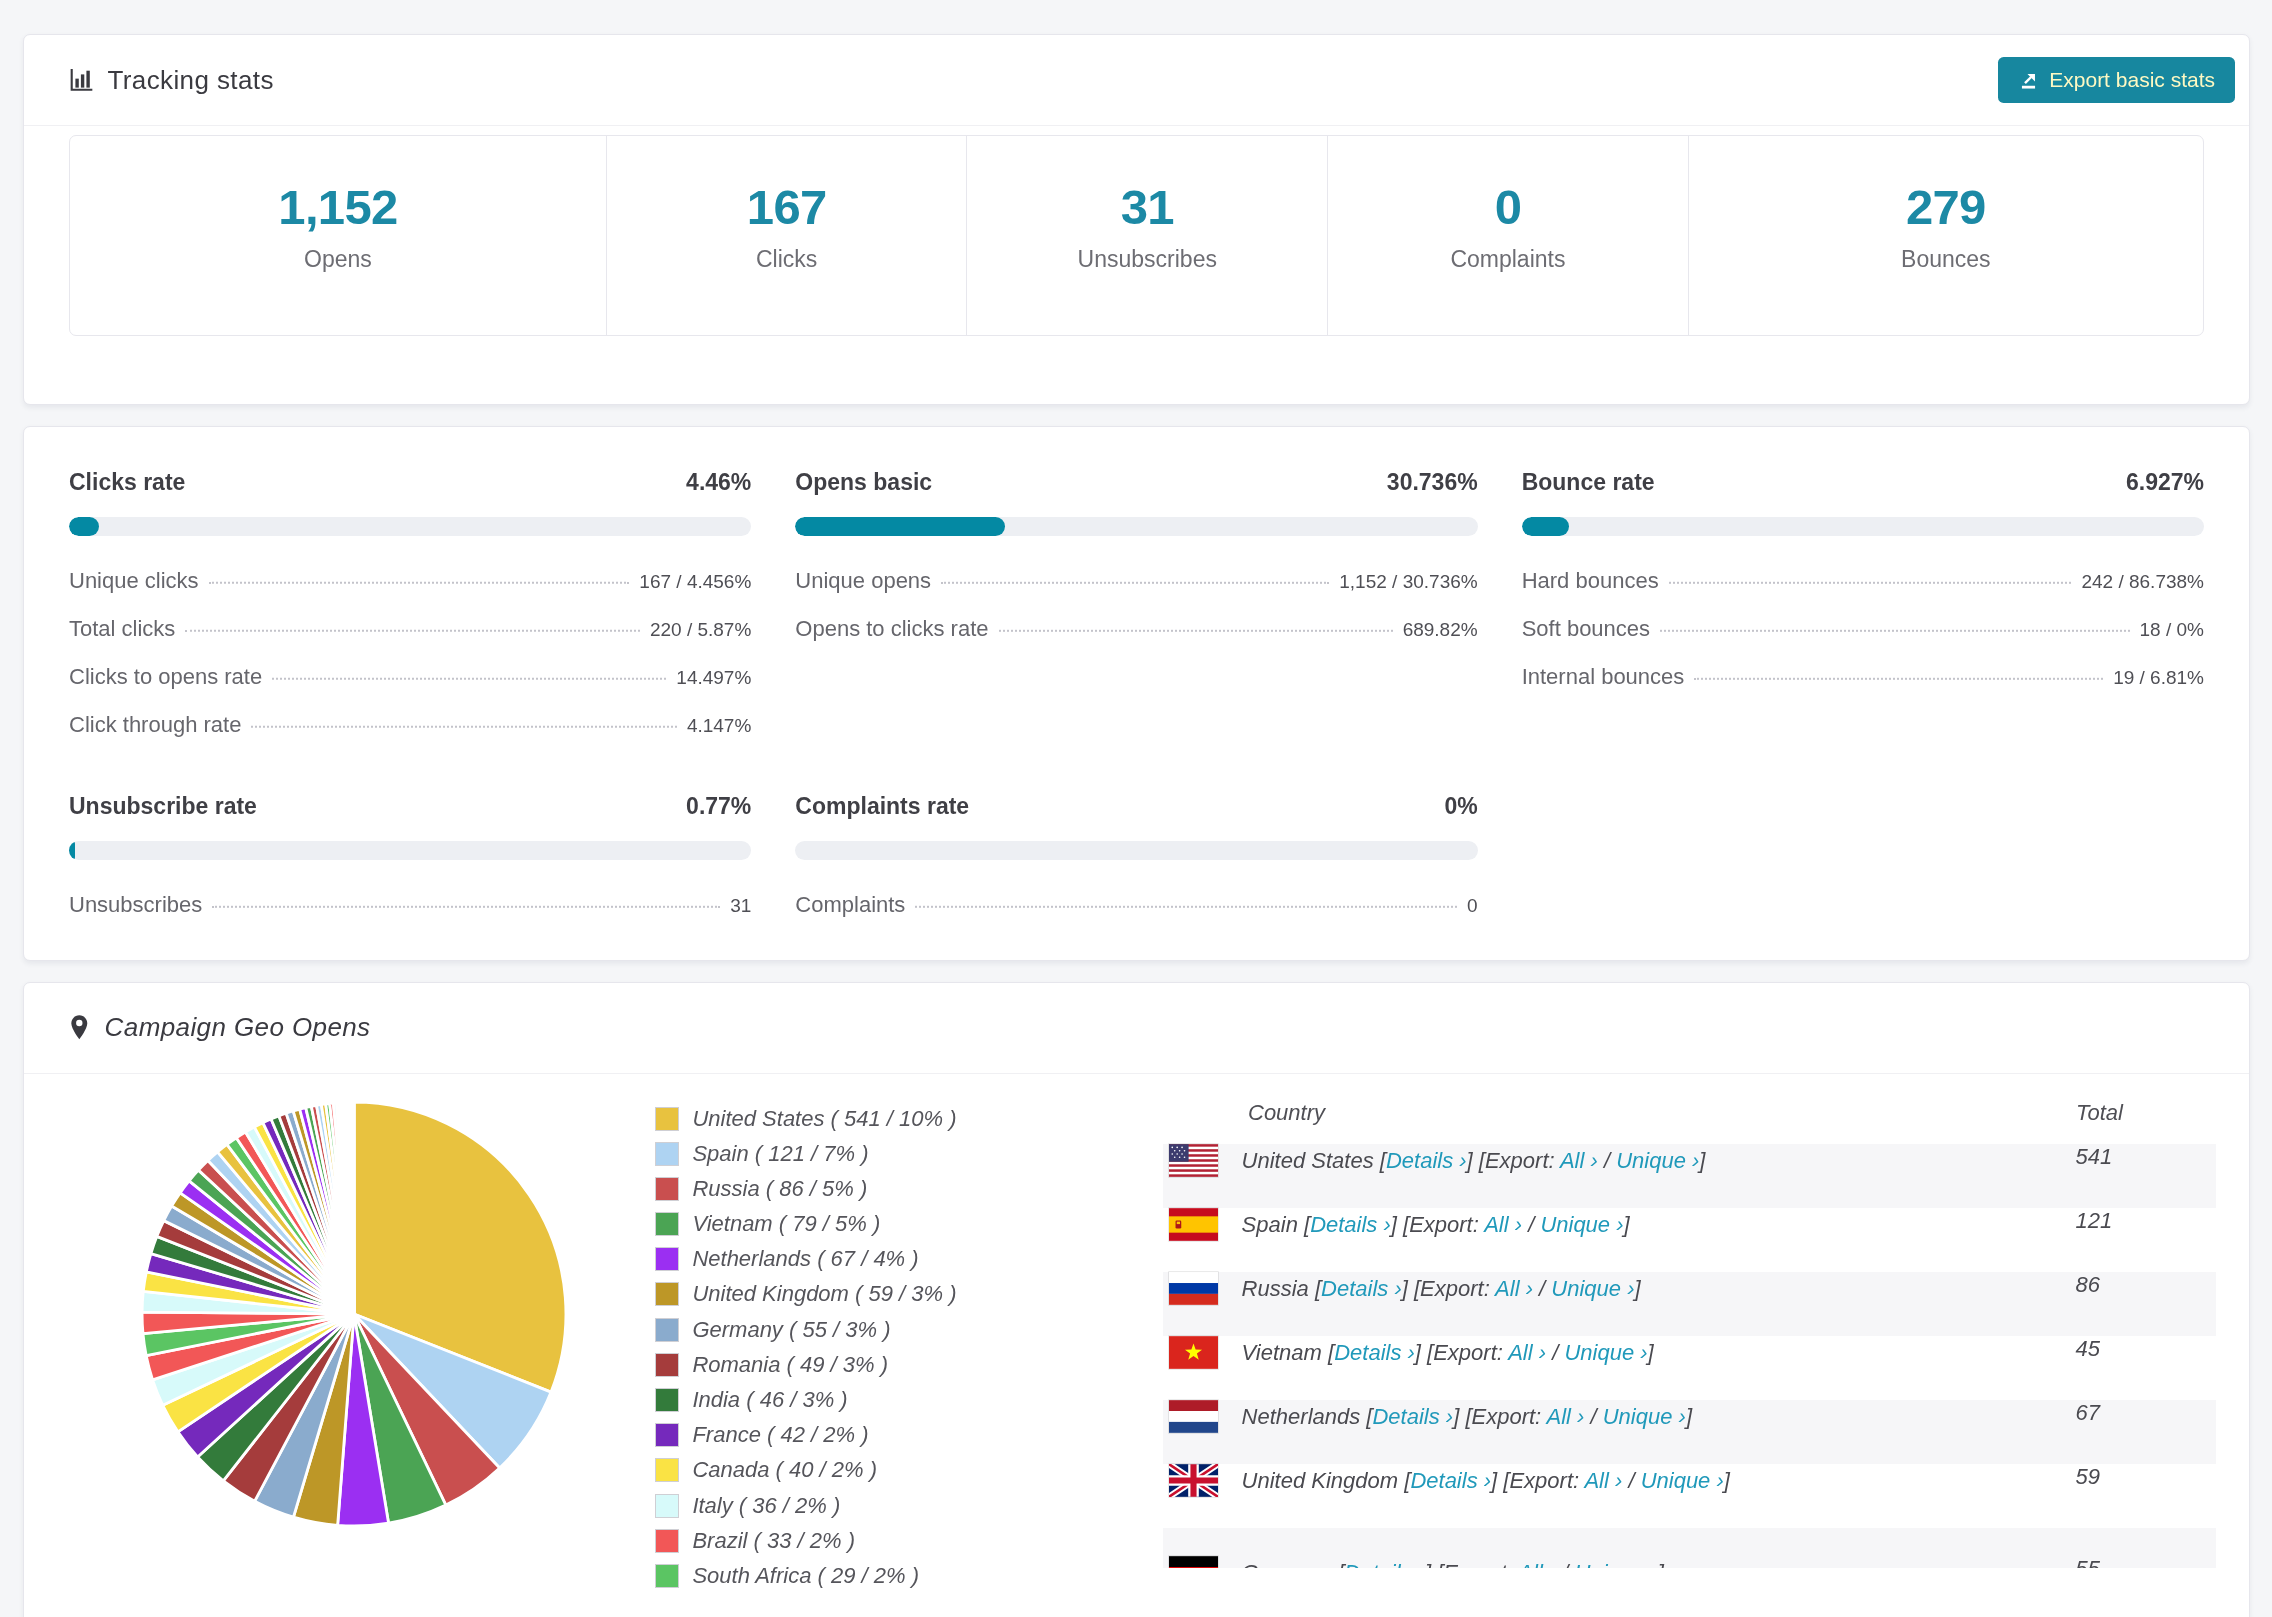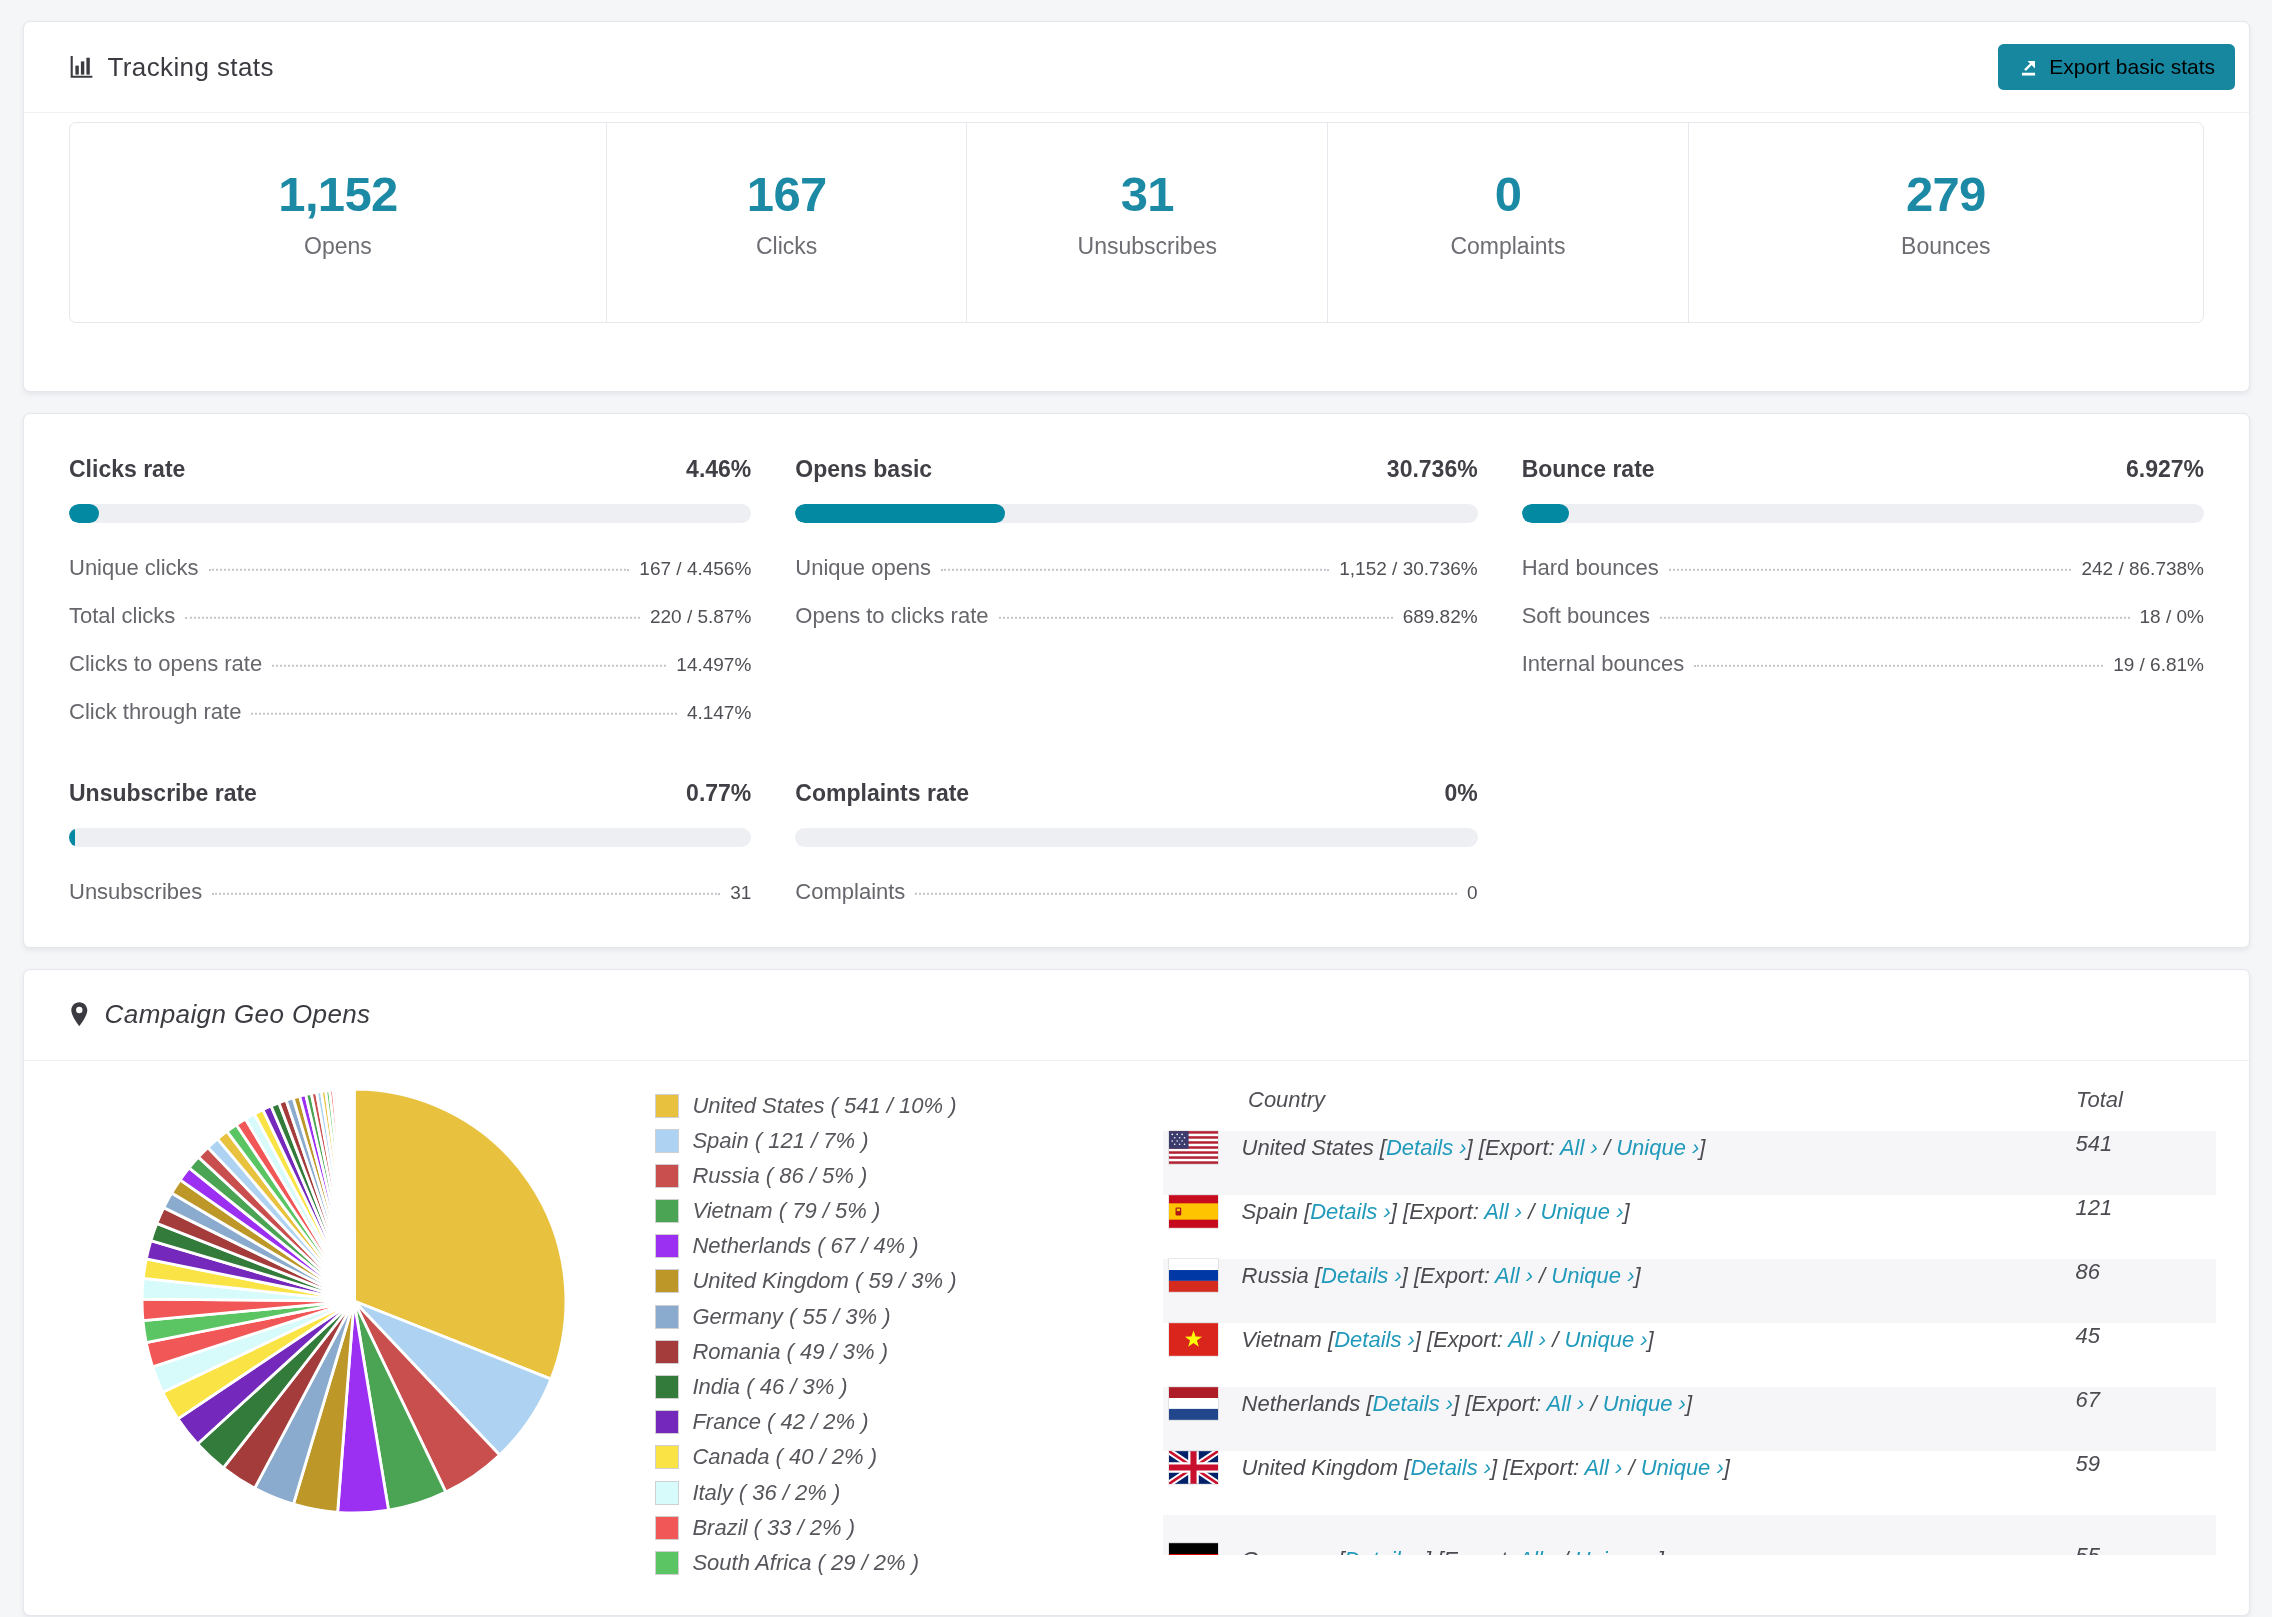--- a/index.html
+++ b/index.html
@@ -11,35 +11,35 @@
     overflow:hidden;
   }
   .page{position:relative;width:2273px;height:1618px;}
   .card{
     background:#fff;
     border:1.4px solid #e6e6ec;
     border-radius:7px;
     box-shadow:0 2.1px 5.6px rgba(40,50,80,.07);
     margin:0 23px 21px 23px;
   }
-  .card:first-child{margin-top:21px;}
+  .card:first-child{margin-top:34px;}
   .card-header{
     display:flex;align-items:center;justify-content:space-between;
     padding:21px 14px 21px 44px;
     border-bottom:1.4px solid #f0f0f3;
     min-height:48px;
   }
   .card-title{
     display:flex;align-items:center;gap:14px;
     font-size:26px;font-weight:500;color:#3a3a40;letter-spacing:0.4px;
   }
   .hicon{display:inline-flex;line-height:0;}
   .export-btn{
     display:flex;align-items:center;gap:10px;
-    background:#17879f;color:#000000;border:none;border-radius:5.6px;
+    background:#17879f;color:#fef9c3;border:none;border-radius:5.6px;
     padding:11.3px 20px;font-size:21px;font-family:inherit;cursor:pointer;
   }
   
   .summary-row{
     display:flex;
     margin:8.5px 45px 68px 45px;
     border:1.4px solid #e7e7ed;
     border-radius:7px;
     height:199px;
   }

